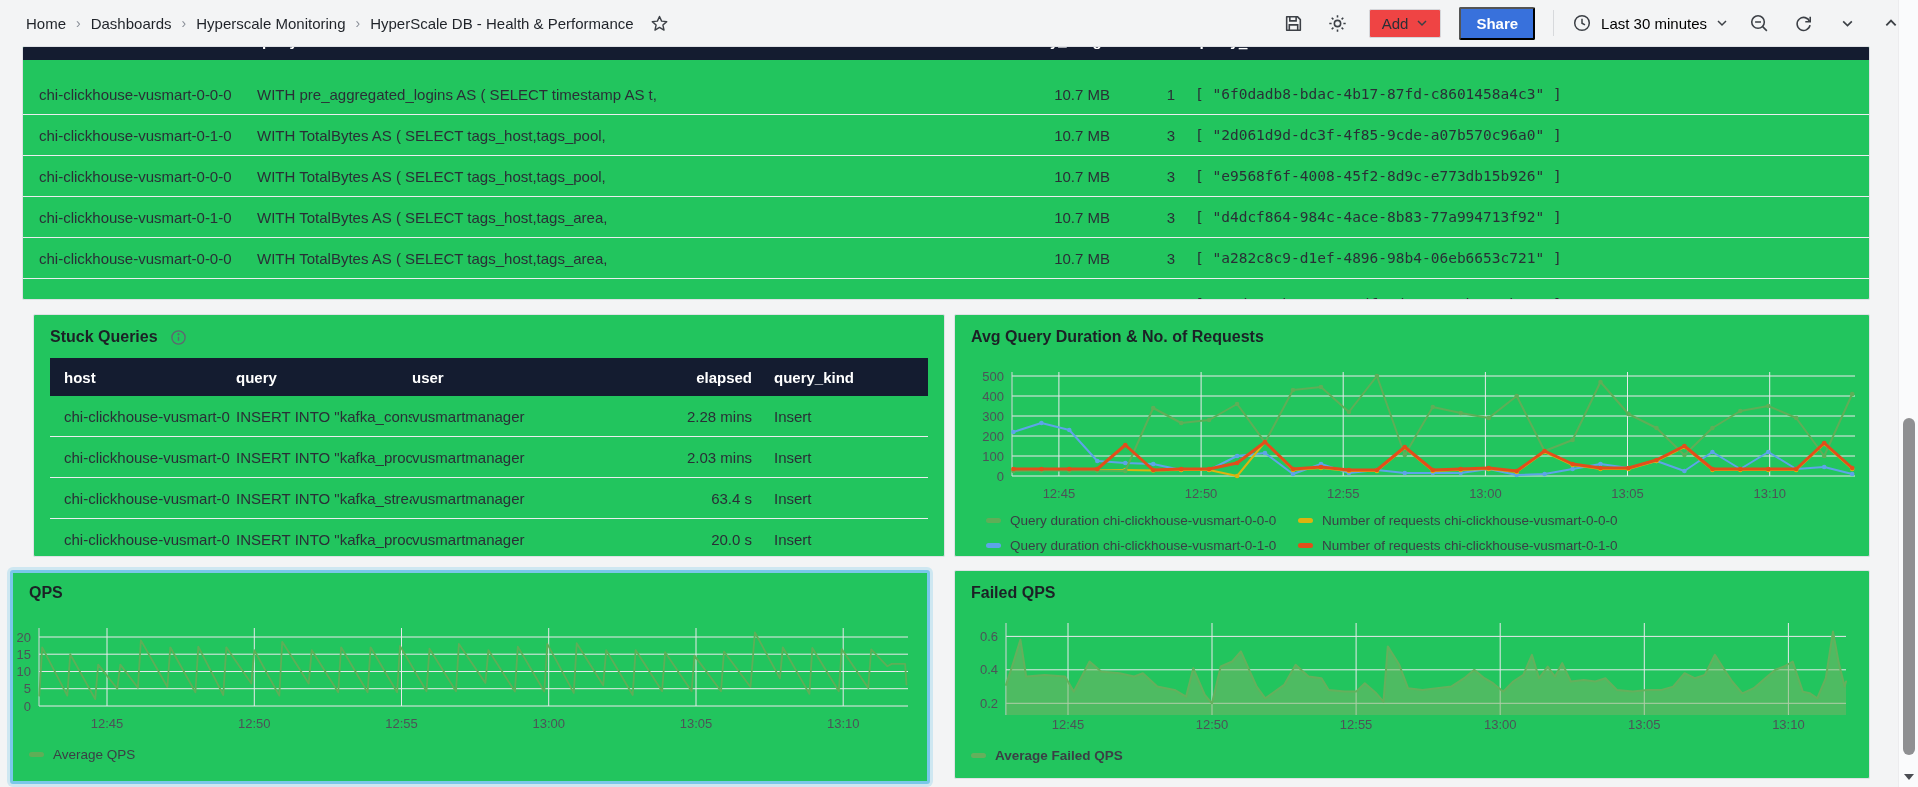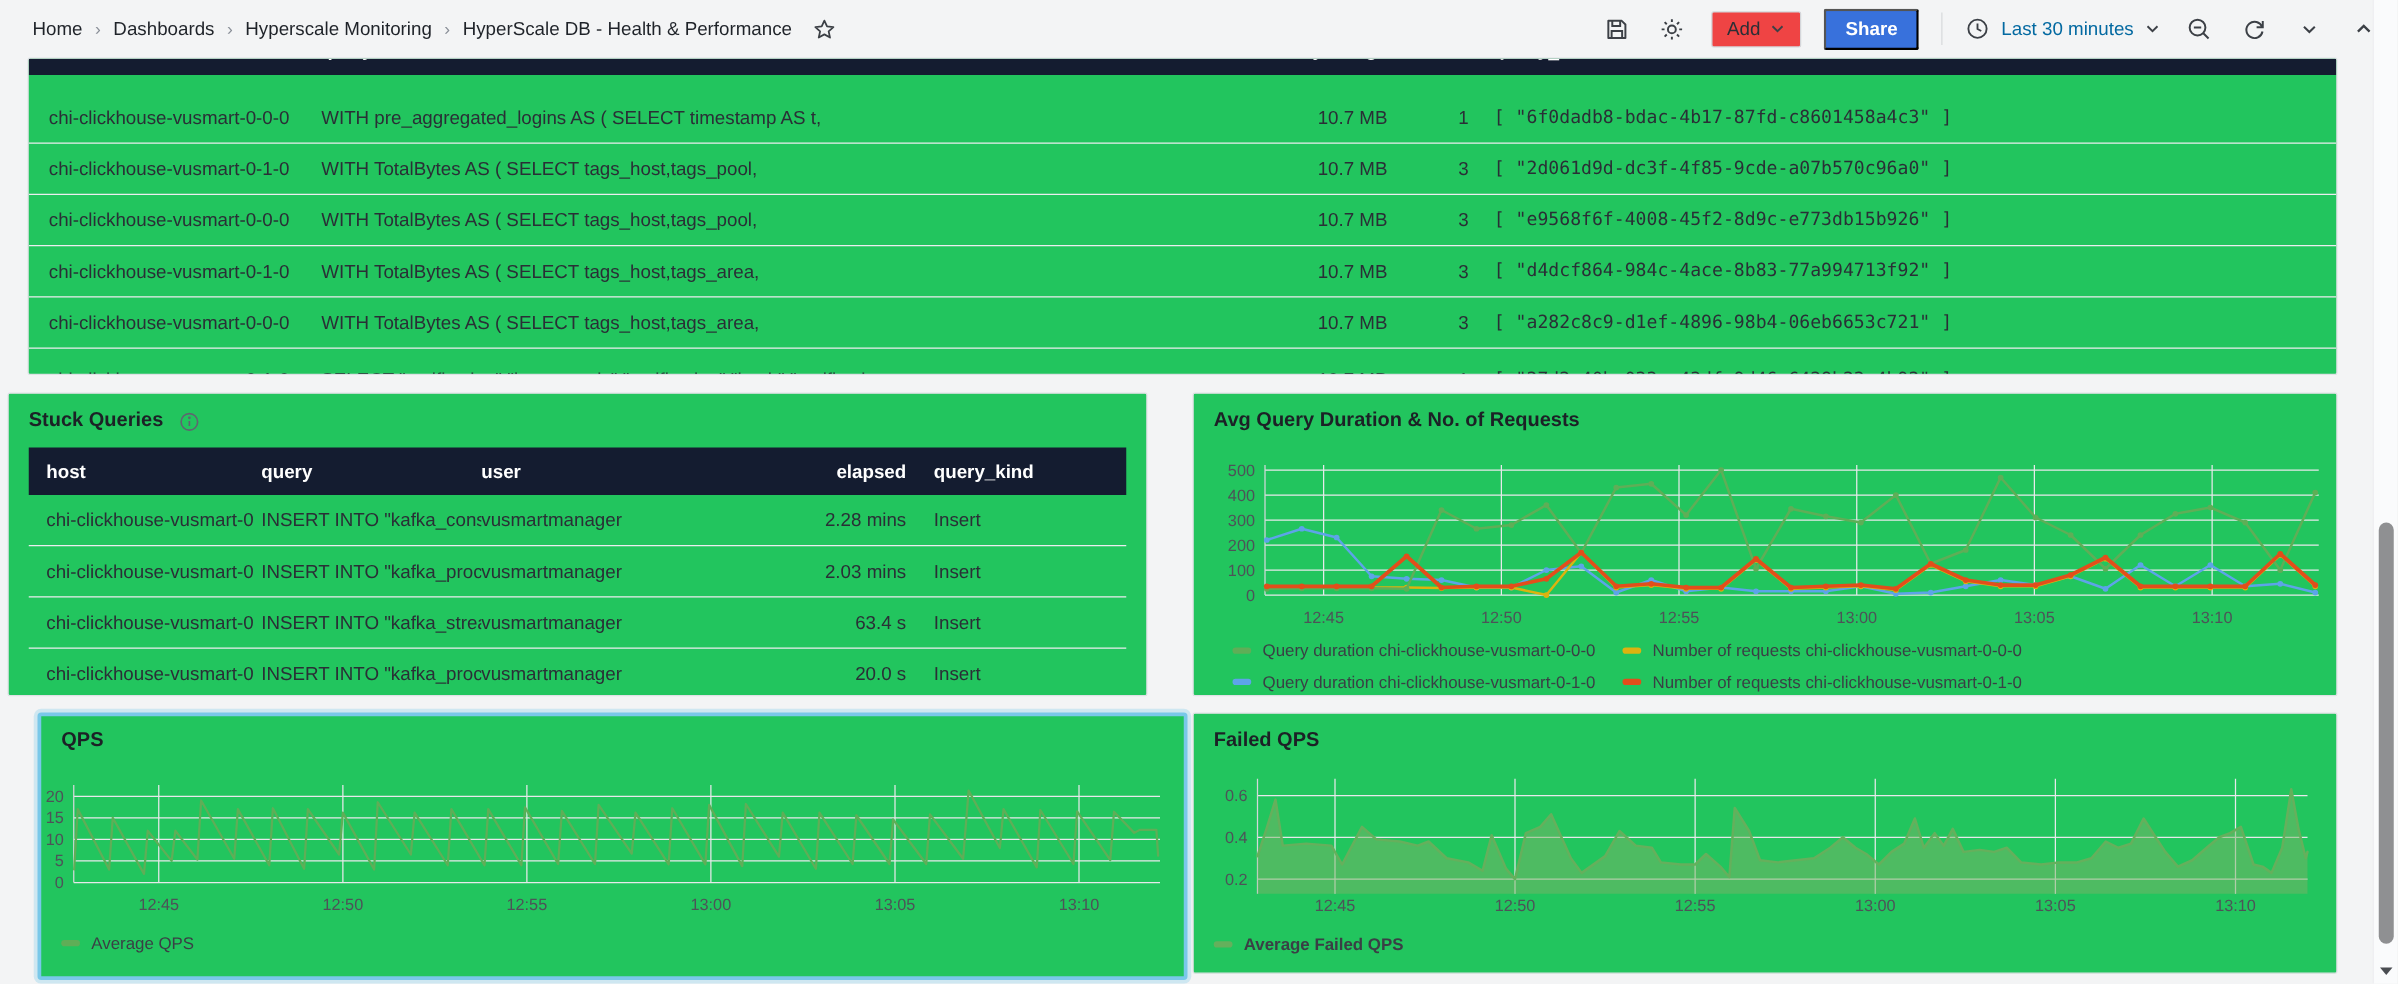--- a/index.html
+++ b/index.html
@@ -13,21 +13,21 @@
   .crumb { cursor:pointer; }
   .crumb-sep { color:#8a8f98; font-size:14px; }
   .star-btn { margin-left:16px; display:flex; align-items:center; }
   .tools { margin-left:auto; display:flex; align-items:center; gap:18px; }
   .icon-btn { display:flex; align-items:center; justify-content:center; width:26px; height:26px; cursor:pointer; }
   .btn-outline { display:flex; align-items:center; gap:8px; border:1px solid #d4d6da; background:#ef4444;
                  border-radius:2px; padding:5px 12px; font-size:15px; color:#2b2f36; cursor:pointer; }
   .btn-primary { background:#3871dc; color:#fff; border-radius:2px; padding:6px 15px; font-size:15px;
                  font-weight:700; cursor:pointer; }
   .vdiv { width:1px; height:26px; background:#d7d9dc; }
-  .time-picker { display:flex; align-items:center; gap:9px; font-size:15px; color:#0369a1; cursor:pointer; }
+  .time-picker { display:flex; align-items:center; gap:9px; font-size:15px; color:#000000; cursor:pointer; }
 
   
   .panel { position:absolute; background:#22c55e; border:1px solid #dfe1e5; border-radius:2px; overflow:hidden; }
   .ptitle { font-size:16px; font-weight:600; color:#1c2126; }
   .title-row { display:flex; align-items:center; gap:12px; padding:13px 0 0 16px; }
 
   
   #p-querylog { left:22px; top:46px; width:1848px; height:254px; }
   .qt-headbar { height:13px; background:#141c30; overflow:hidden; position:relative; }
   .qt-headrow { position:absolute; left:0; top:-25px; height:38px; line-height:38px; width:100%;
@@ -36,35 +36,35 @@
   .qt-row { display:flex; align-items:center; height:41px; border-bottom:1px solid #ebedef;
             font-size:15px; color:#2a2f36; }
   .c-host   { width:234px; padding-left:16px; overflow:hidden; white-space:nowrap; }
   .c-query  { width:600px; overflow:hidden; white-space:nowrap; }
   .c-mem    { width:253px; text-align:right; }
   .c-count  { width:65px;  text-align:right; }
   .c-ids    { flex:1; padding-left:20px; font-family:"DejaVu Sans Mono",monospace; font-size:14.5px;
               overflow:hidden; white-space:nowrap; }
 
   
-  #p-stuck { left:6px; top:314px; width:912px; height:243px; }
+  #p-stuck { left:33px; top:314px; width:912px; height:243px; }
   .sq-table { margin:12px 16px 0 16px; }
   .sq-head { display:flex; align-items:center; height:38px; background:#141c30; color:#fff;
              font-weight:700; font-size:15px; }
   .sq-row { display:flex; align-items:center; height:41px; border-bottom:1px solid #ebedef;
             font-size:15px; color:#2a2f36; }
   .s-host { width:186px; padding-left:14px; overflow:hidden; white-space:nowrap; }
   .s-query{ width:176px; overflow:hidden; white-space:nowrap; }
   .s-user { width:190px; overflow:hidden; white-space:nowrap; }
   .s-elapsed { width:150px; text-align:right; }
   .s-kind { flex:1; padding-left:22px; }
 
   
   #p-avg   { left:954px; top:314px; width:916px; height:243px; }
-  #p-qps   { left:30px;  top:570px; width:920px; height:214px;
+  #p-qps   { left:10px;  top:570px; width:920px; height:214px;
              border:3px solid #79c8e9; box-shadow:0 0 0 3px rgba(130,205,235,.33); border-radius:3px; }
   #p-failed{ left:954px; top:570px; width:916px; height:209px; }
   .tick { font-family:"Liberation Sans",sans-serif; font-size:13px; fill:#4d5358; }
   .legend-grid { display:grid; grid-template-columns:312px auto; row-gap:10px; column-gap:0;
                  padding:6px 0 0 16px; font-size:13.5px; color:#3a3f45; }
   .legend-item { display:flex; align-items:center; gap:9px; white-space:nowrap; cursor:pointer; }
   .swatch { width:15px; height:5px; border-radius:2.5px; flex:none; }
   .legend-single { display:flex; align-items:center; gap:9px; padding:4px 0 0 16px;
                    font-size:13.5px; color:#3a3f45; cursor:pointer; }
 

